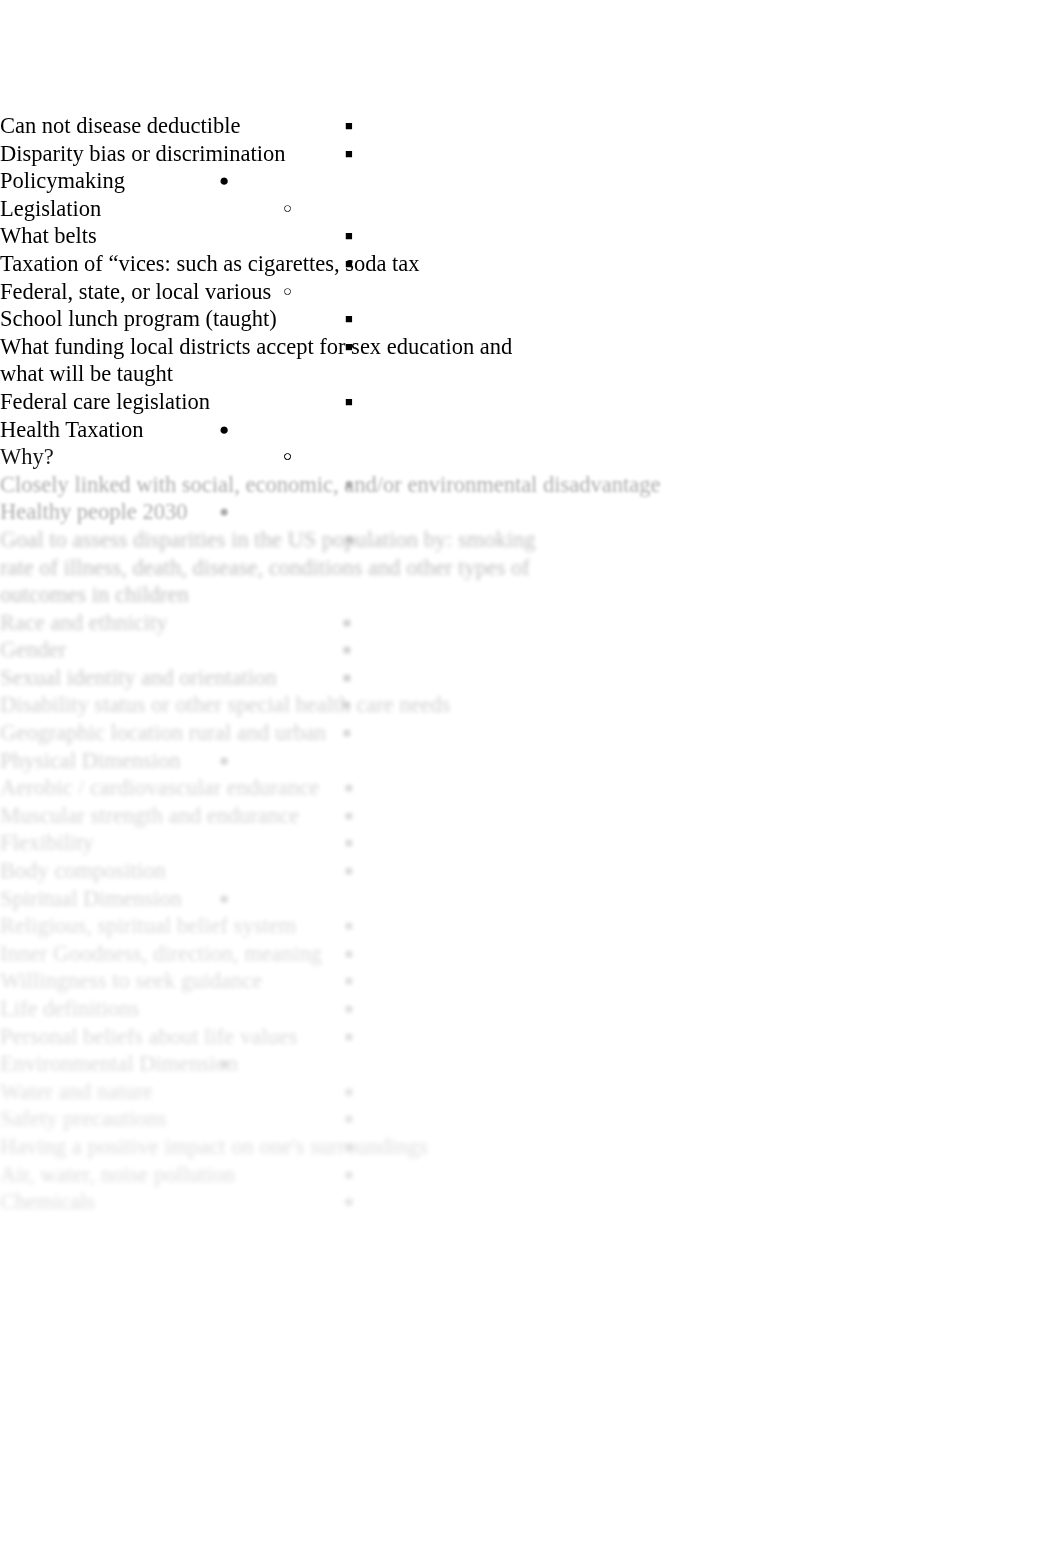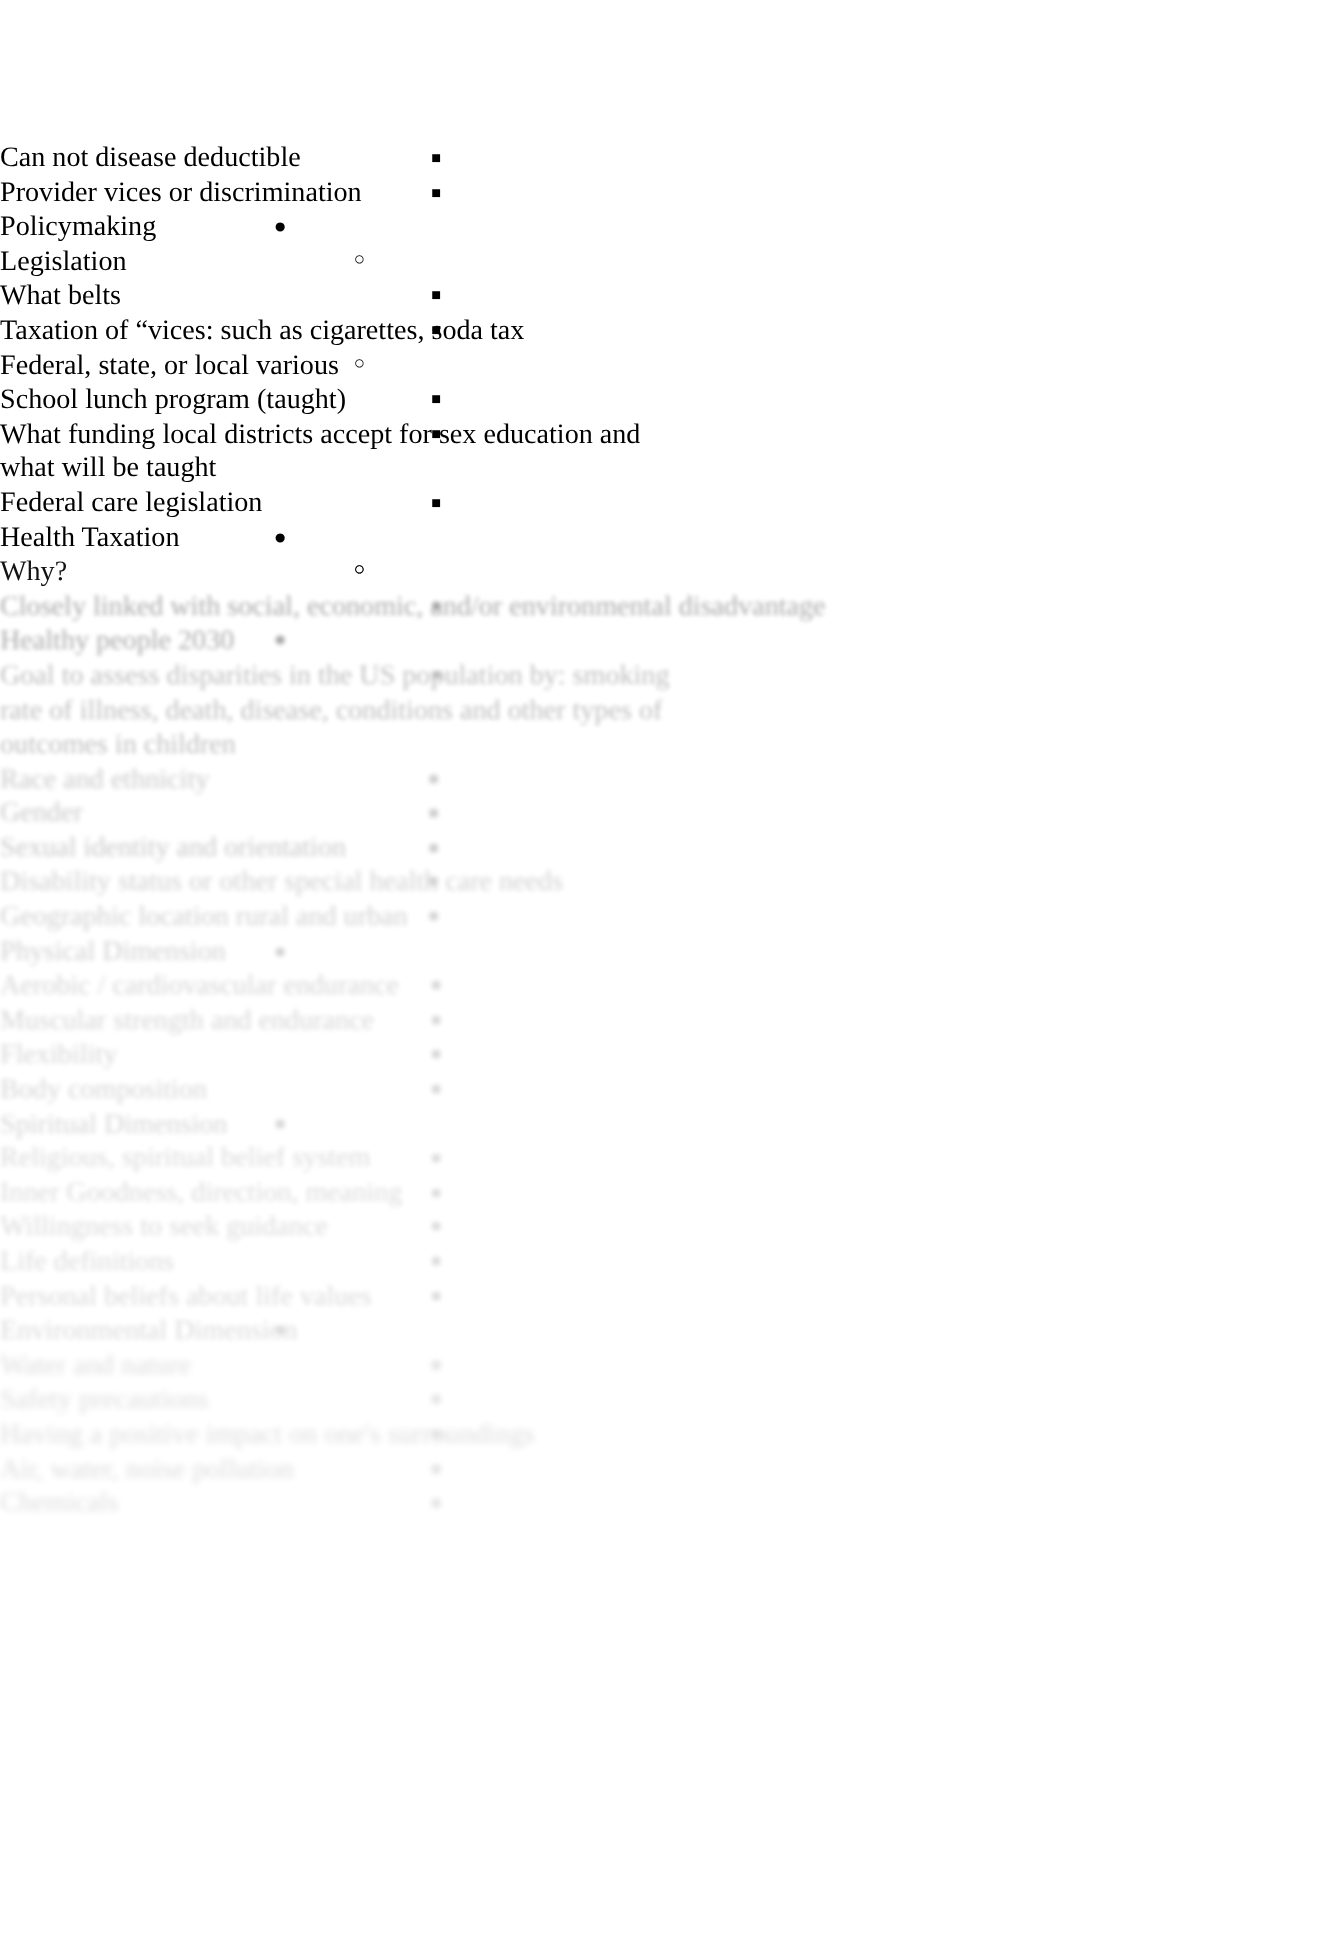--- a/index.html
+++ b/index.html
@@ -109,21 +109,21 @@
 
 <div class="page">
   <div class="content">
     <ul class="outline" id="outline-root">
         <li class="item lvl3 f0">
           <span class="bullet">■</span>
           <span class="text">Can not disease deductible</span>
         </li>
         <li class="item lvl3 f0">
           <span class="bullet">■</span>
-          <span class="text">Provider vices or discrimination</span>
+          <span class="text">Disparity bias or discrimination</span>
         </li>
         <li class="item lvl1 f0">
           <span class="bullet">●</span>
           <span class="text">Policymaking</span>
         </li>
         <li class="item lvl2 f0">
           <span class="bullet">○</span>
           <span class="text">Legislation</span>
         </li>
         <li class="item lvl3 f0">

